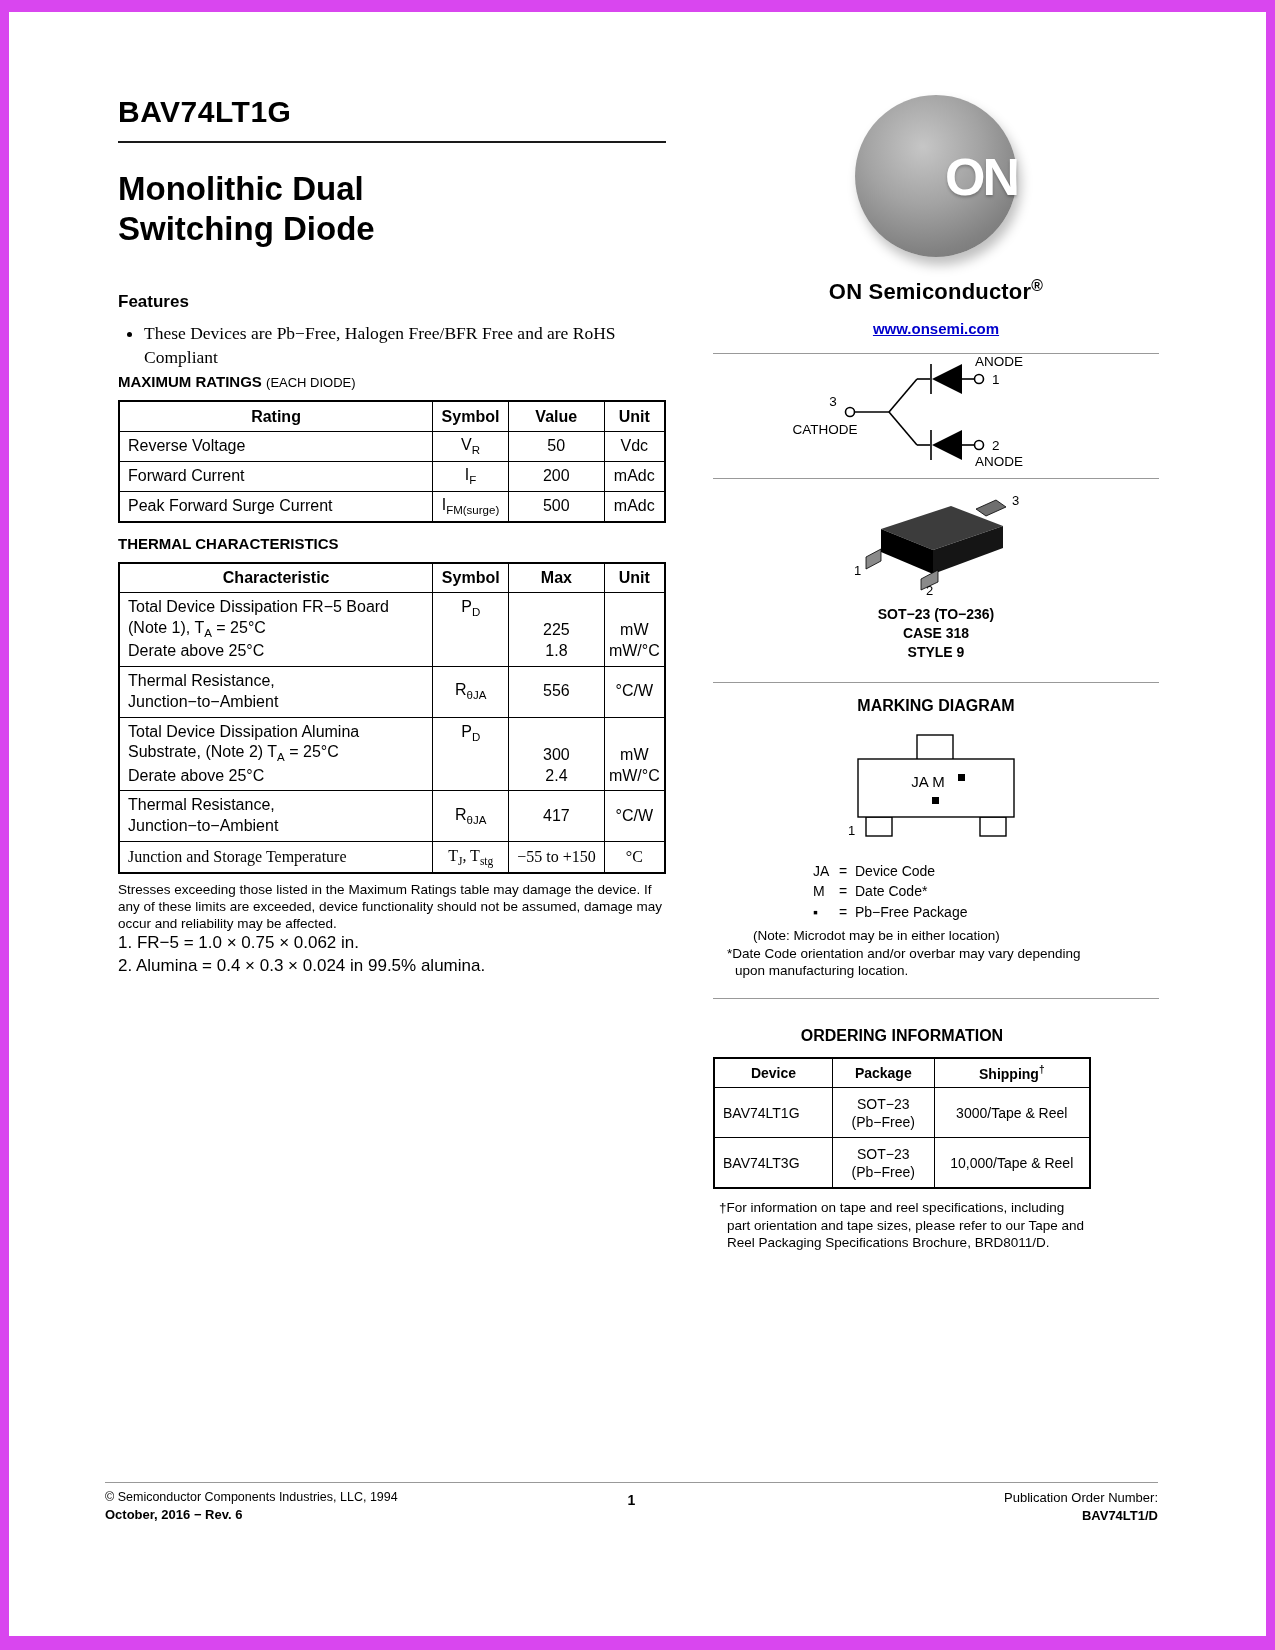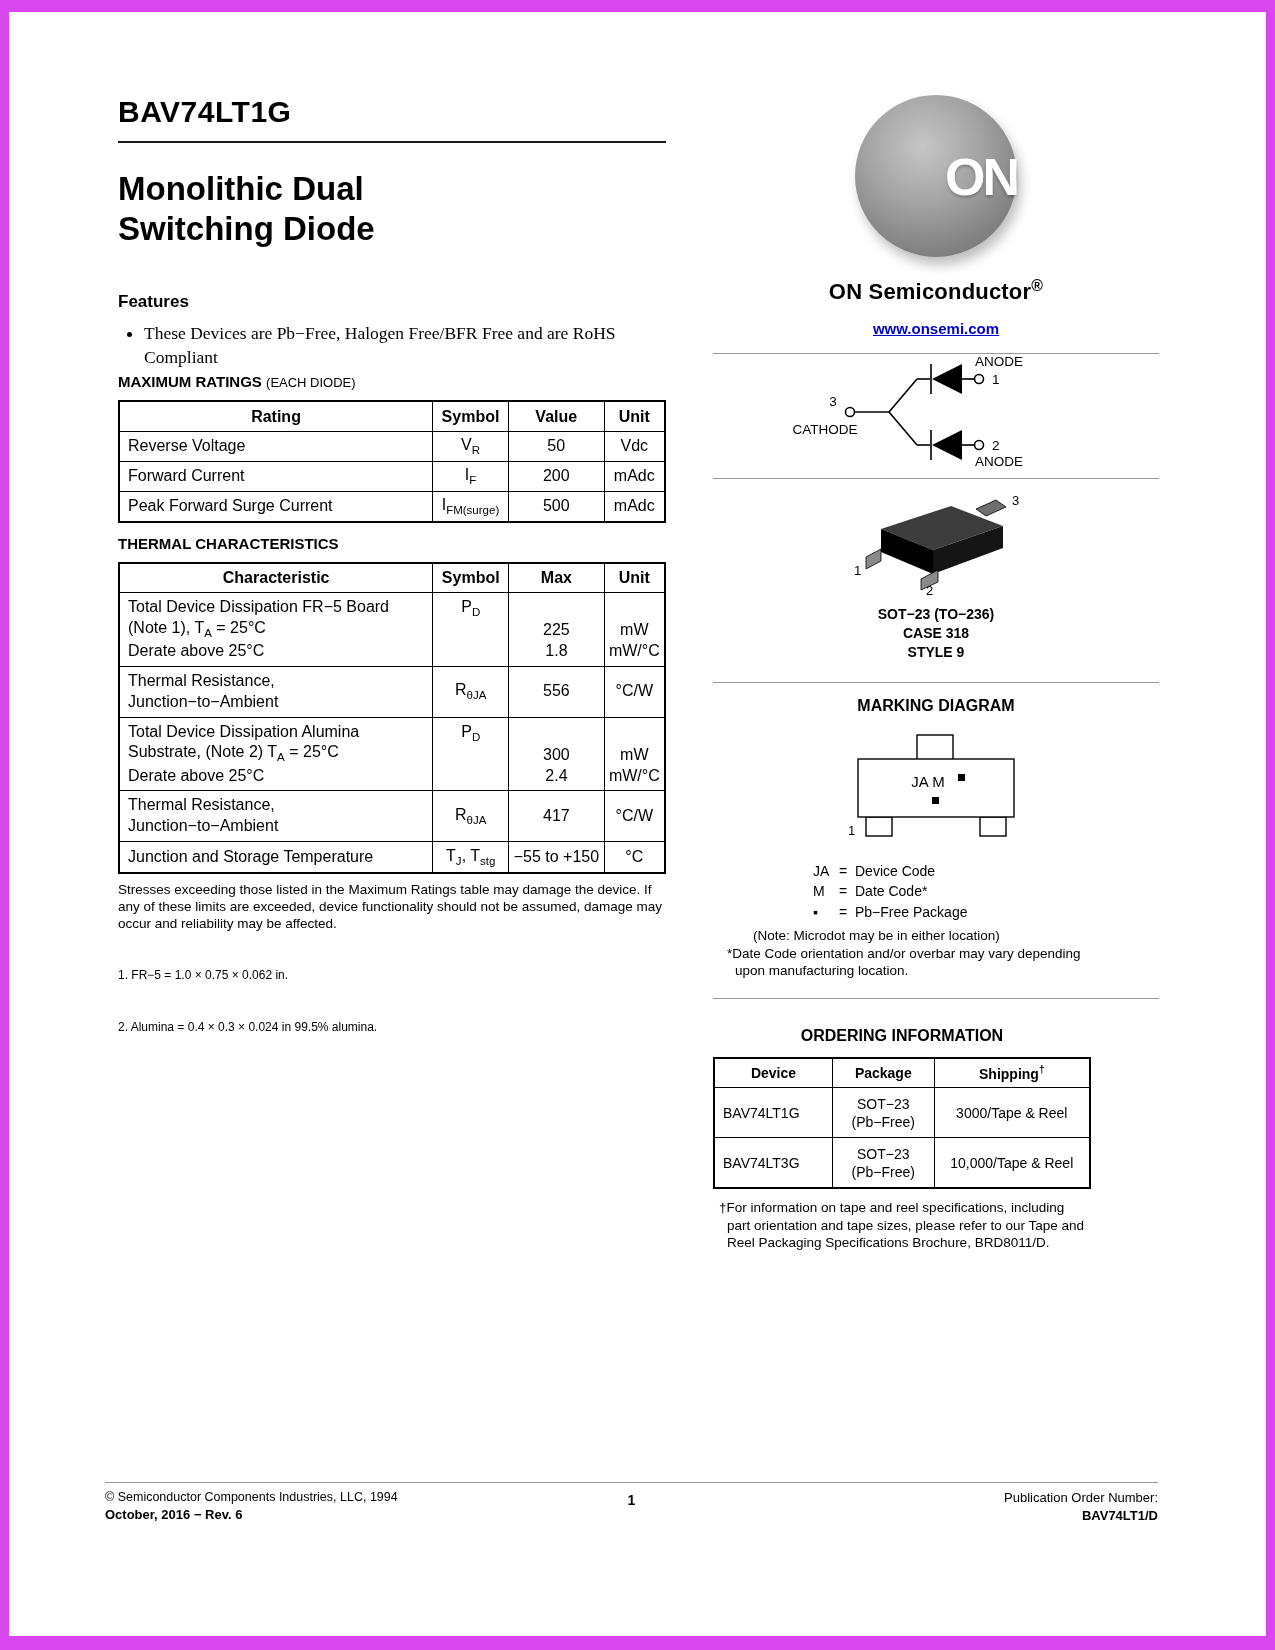--- a/index.html
+++ b/index.html
@@ -26,21 +26,21 @@
   table.spec { border:2px solid #000; }
   table.spec th { font-weight:bold; text-align:center; height:30px; }
   table.spec td { text-align:center; height:30px; line-height:1.3; }
   table.spec td.left { text-align:left; padding:4px 8px; }
   table.spec td.va-top { vertical-align:top; padding-top:4px; }
   table.spec td.va-bottom { vertical-align:bottom; padding-bottom:4px; }
   sub { font-size:0.72em; }
   sup { font-size:0.72em; }
 
   .stress-note { margin-top:7px; font-size:13.5px; line-height:1.26; }
-  .num-note { font-size:12px; line-height:1.3;margin-top:36px; }
+  .num-note { font-size:17px; line-height:1.3; }
 
   
   .col-right { position:absolute; left:704px; top:83px; width:446px; }
   .rule { border:none; border-top:1px solid #999; }
   .logo-wrap { text-align:center; }
   .on-logo { display:inline-block; width:162px; height:162px; border-radius:50%;
      background:radial-gradient(circle at 42% 32%, #c6c6c6 0%, #a3a3a3 40%, #828282 72%, #6e6e6e 100%);
      box-shadow:4px 8px 12px rgba(0,0,0,0.25); position:relative; }
   .on-logo span { position:absolute; left:0; right:0; top:52px; text-align:right;
      font-size:52px; font-weight:bold; color:#fff; letter-spacing:-3px; text-shadow:0 2px 3px rgba(0,0,0,0.25); }
@@ -163,21 +163,21 @@
           <td class="va-top">P<sub>D</sub></td>
           <td class="va-bottom">300<br>2.4</td>
           <td class="va-bottom">mW<br>mW/°C</td>
         </tr>
         <tr style="height:32px;">
           <td class="left">Thermal Resistance, Junction−to−Ambient</td>
           <td>R<sub>θJA</sub></td>
           <td>417</td>
           <td>°C/W</td>
         </tr>
-        <tr style="height:32px;">
+        <tr style="height:32px;font-family:Liberation Serif, serif;">
           <td class="left">Junction and Storage Temperature</td>
           <td>T<sub>J</sub>, T<sub>stg</sub></td>
           <td>−55 to +150</td>
           <td>°C</td>
         </tr>
       </tbody>
         </table>
 
       <div class="stress-note">Stresses exceeding those listed in the Maximum Ratings table may damage the device. If any of these limits are exceeded, device functionality should not be assumed, damage may occur and reliability may be affected.</div>
       <div class="num-note">1.  FR−5 = 1.0 × 0.75 × 0.062 in.</div>

